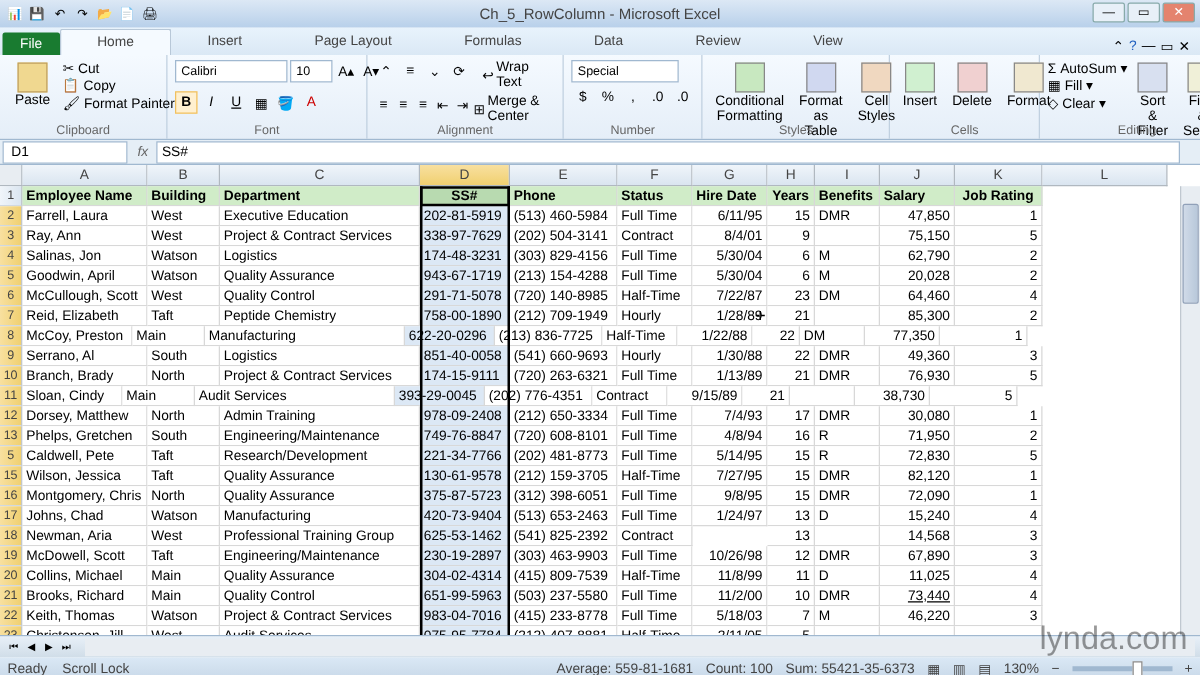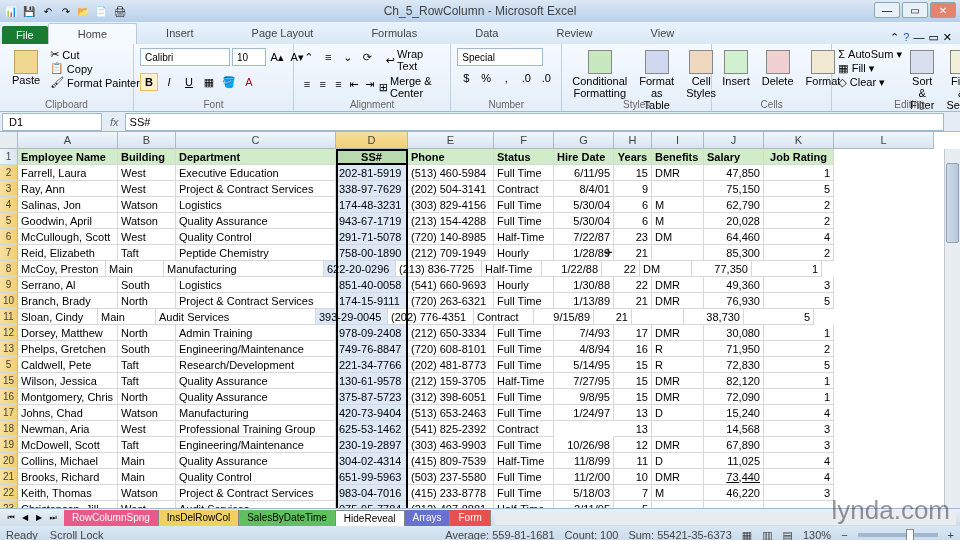--- a/index.html
+++ b/index.html
@@ -622,28 +622,20 @@
     </div>
 </div>
 
 <div class="sheet-tabs">
   <div class="nav-btns">
     <span class="nav-btn">⏮</span>
     <span class="nav-btn">◀</span>
     <span class="nav-btn">▶</span>
     <span class="nav-btn">⏭</span>
   </div>
-  <div id="sheettabs" style="display:flex;">
-      <div class="stab c1">RowColumnSpng</div>
-      <div class="stab c2">InsDelRowCol</div>
-      <div class="stab c3">SalesByDateTime</div>
-      <div class="stab active">HideReveal</div>
-      <div class="stab c4">Arrays</div>
-      <div class="stab c5">Form</div>
-    </div>
   <div class="hscroll-track"></div>
 </div>
 
 <div class="status-bar">
   <div class="status-left">
     <span>Ready</span>
     <span>Scroll Lock</span>
   </div>
   <div class="status-right">
     <span>Average: 559-81-1681</span>

